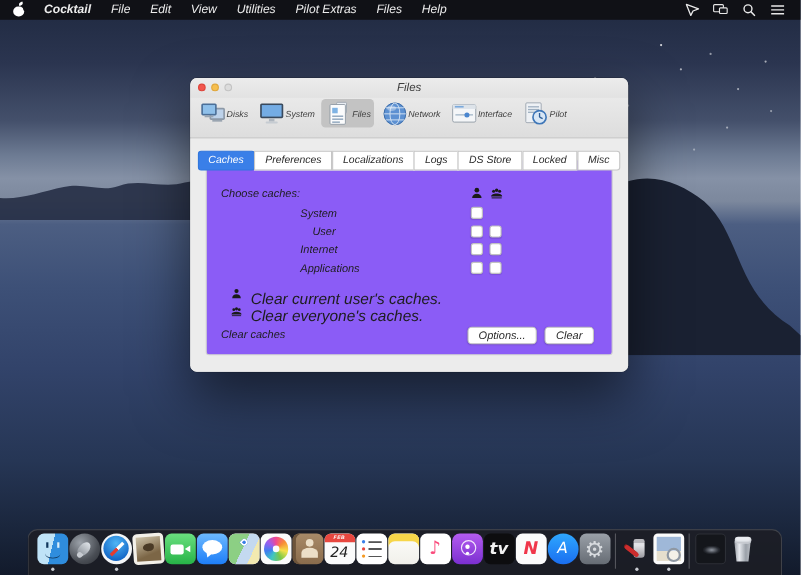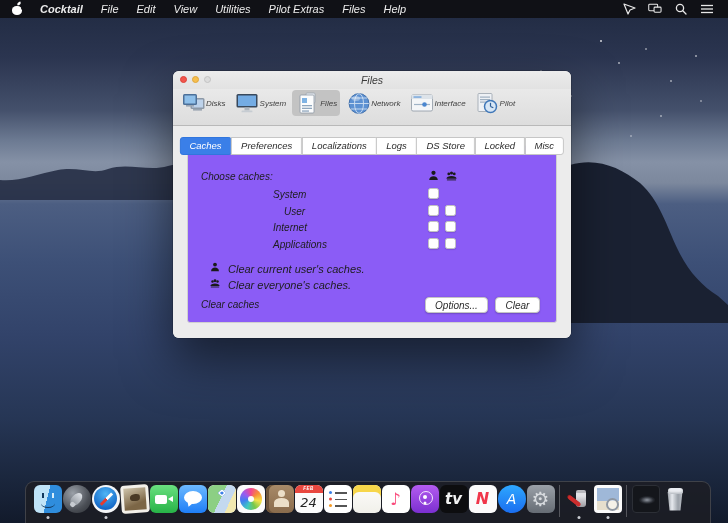--- a/index.html
+++ b/index.html
@@ -57,21 +57,21 @@
   .seg.sel{background:#3a7fe8;border-color:#3176dd;color:#fff;border-radius:3px;}
 
   .box{position:absolute;left:14px;top:19px;width:370px;height:178px;background:#8b5cf6;
     border:.5px solid #d0d0d0;border-radius:3px;}
   .lbl{position:absolute;font-size:10px;color:#1d1d1d;white-space:nowrap;}
   .col-ic{position:absolute;width:11px;height:11px;}
   .col-ic svg,.lg-ic svg{display:block;width:100%;height:100%;}
   .cb{position:absolute;width:11px;height:11px;background:#fff;border:.5px solid #c2c2c2;border-radius:2.5px;
     box-shadow:0 .5px 1px rgba(0,0,0,.12);}
   .lg-ic{position:absolute;width:10px;height:10px;}
-  .lg-txt{position:absolute;font-size:11px;color:#1d1d1d;white-space:nowrap;}
+  .lg-txt{position:absolute;font-size:14px;color:#1d1d1d;white-space:nowrap;}
   .btn{position:absolute;top:151px;height:16px;line-height:15px;background:#fff;border:.5px solid #c4c4c4;
     border-radius:4px;font-size:10px;color:#2b2b2b;text-align:center;box-shadow:0 .5px 1.5px rgba(0,0,0,.2);}
   .btn.options{right:68px;width:63px;}
   .btn.clear{right:16px;width:45px;}
 
   
   .dock{position:absolute;left:25px;bottom:0;width:686px;height:42px;border-radius:9px 9px 0 0;
     background:rgba(28,30,36,.88);border:1px solid rgba(255,255,255,.16);border-bottom:none;
     display:flex;align-items:center;padding:3px 7px 6px;z-index:40;}
   .dock-item{position:relative;width:29px;height:33px;display:flex;justify-content:center;}

